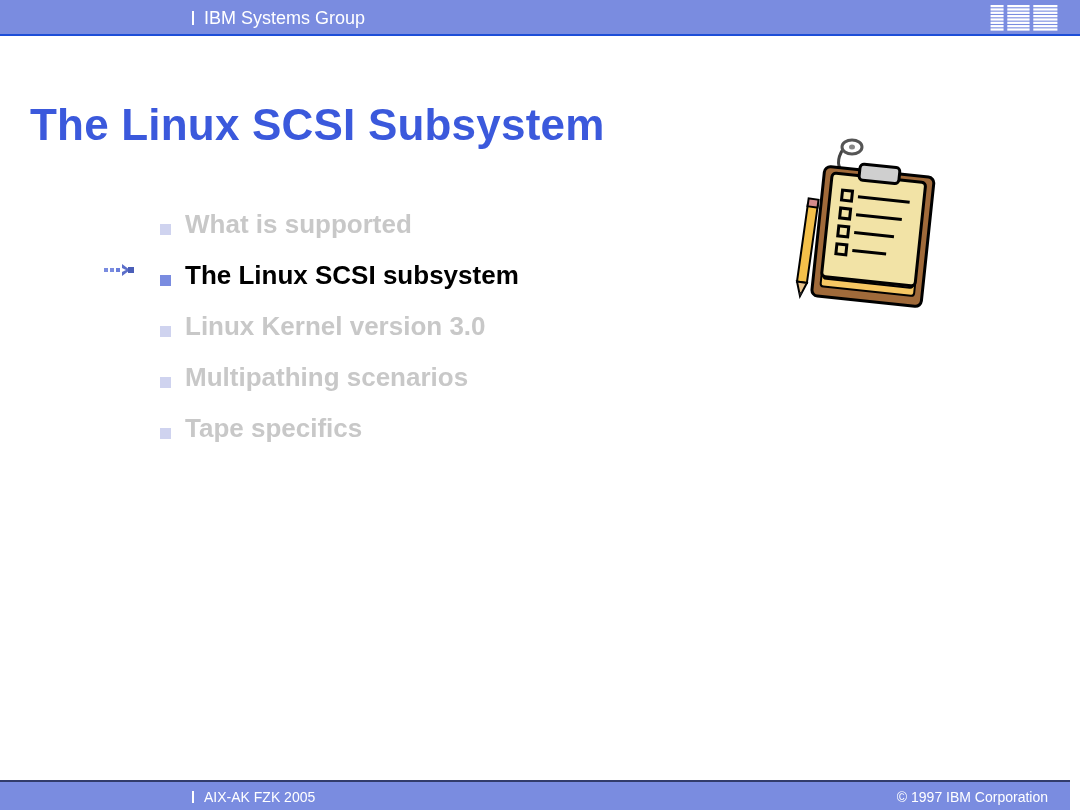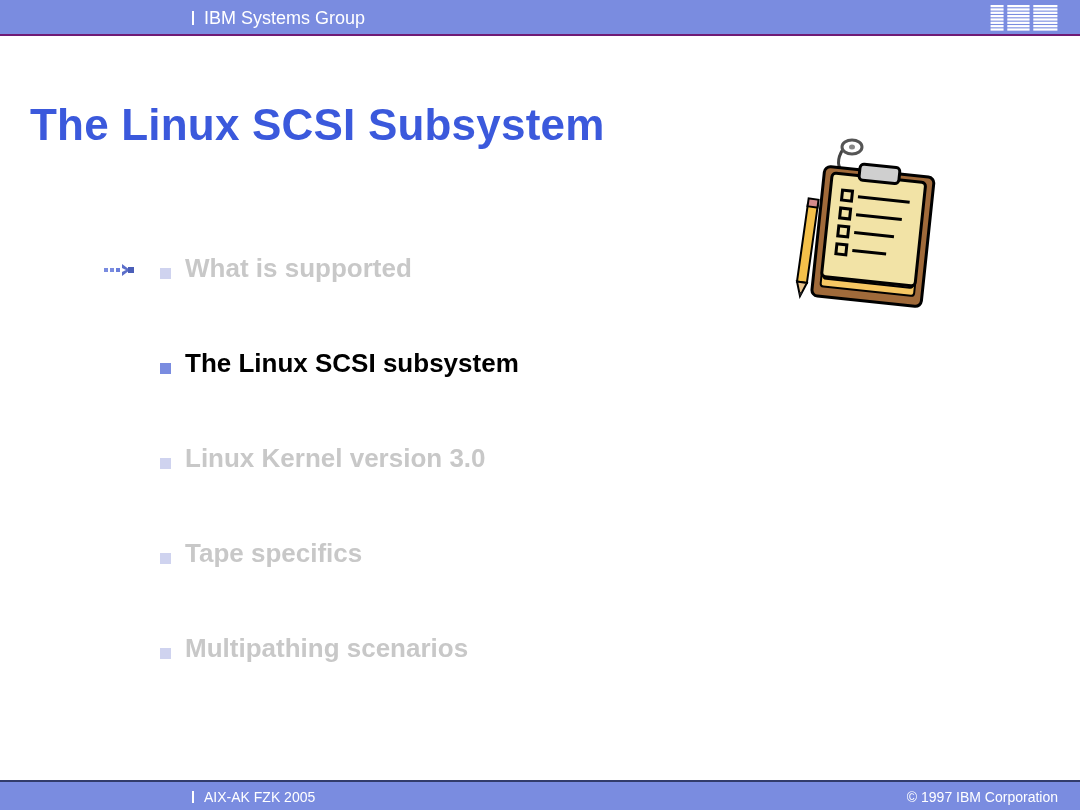--- a/index.html
+++ b/index.html
@@ -15,21 +15,21 @@
       width: 1080px;
       height: 810px;
       background: #ffffff;
     }
     
     .header {
       position: absolute;
       top: 0; left: 0; right: 0;
       height: 36px;
       background: #7a8ce0;
-      border-bottom: 2px solid #701a75;
+      border-bottom: 2px solid #1d4ed8;
       color: #fff;
       font-size: 18px;
       line-height: 36px;
     }
     .header-inner {
       position: absolute;
       left: 192px;
       height: 36px;
       display: flex;
       align-items: center;
@@ -77,21 +77,20 @@
       width: 11px;
       height: 11px;
       background: #7a8ce0;
       margin-right: 14px;
       position: relative;
       top: 2px;
     }
     .item span.label {
       font-size: 26px;
       font-weight: bold;
-      margin-top: 44px;
     }
     .dim { color: #c8c8c8; }
     .dim .bullet-sq { background: #cfd3ef; }
     .active { color: #000; }
 
     
     .arrow-indicator {
       position: absolute;
       left: 104px;
       top: 262px;
@@ -104,21 +103,21 @@
       position: absolute;
       right: 122px;
       top: 135px;
       width: 190px;
       height: 190px;
     }
 
     
     .footer {
       position: absolute;
-      bottom: 0; left: 0; right: 0;
+      bottom: 0; left: 0; right: 10px;
       height: 30px;
       background: #7a8ce0;
       border-top: 2px solid #323c6b;
       color: #fff;
       font-size: 14px;
       line-height: 30px;
     }
     .footer-left {
       position: absolute;
       left: 192px;
@@ -188,25 +187,25 @@
     <li class="item active">
       <span class="bullet-sq"></span>
       <span class="label">The Linux SCSI subsystem</span>
     </li>
     <li class="item dim">
       <span class="bullet-sq"></span>
       <span class="label">Linux Kernel version 3.0</span>
     </li>
     <li class="item dim">
       <span class="bullet-sq"></span>
+      <span class="label">Multipathing scenarios</span>
+    </li>
+    <li class="item dim">
+      <span class="bullet-sq"></span>
       <span class="label">Tape specifics</span>
-    </li>
-    <li class="item dim">
-      <span class="bullet-sq"></span>
-      <span class="label">Multipathing scenarios</span>
     </li>
   </ul>
 
   <div class="clipart">
     <svg viewBox="0 0 190 190" width="190" height="190">
 
       <path d="M78 10 C70 20, 68 30, 74 36" stroke="#444" stroke-width="3" fill="none"></path>
       <ellipse cx="84" cy="12" rx="10" ry="7" fill="#fff" stroke="#555" stroke-width="3"></ellipse>
       <ellipse cx="84" cy="12" rx="3" ry="2.5" fill="#888"></ellipse>
 

